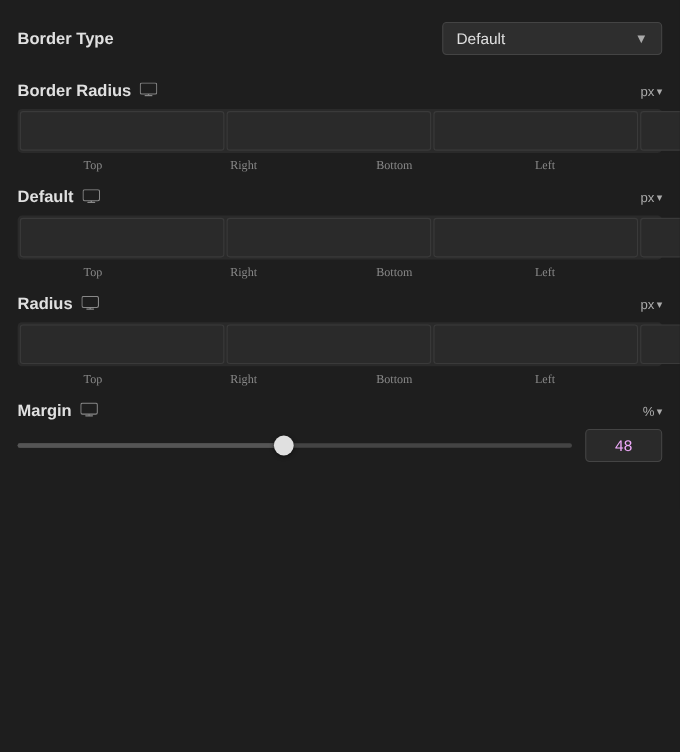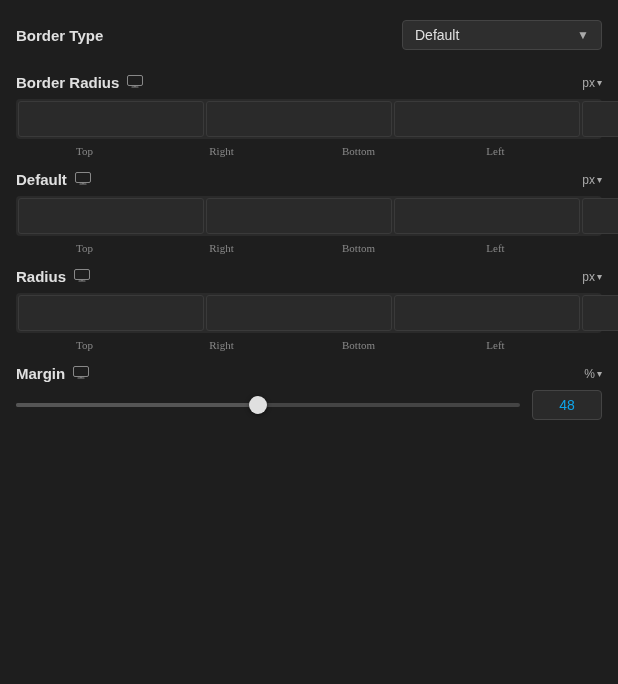--- a/index.html
+++ b/index.html
@@ -166,21 +166,21 @@
       border-radius: 50%;
       background: #e0e0e0;
       box-shadow: 0 1px 4px rgba(0,0,0,0.5);
       cursor: pointer;
     }
 
     .slider-value-input {
       background: #2a2a2a;
       border: 1px solid #444;
       border-radius: 4px;
-      color: #0ea5e9;
+      color: #f0abfc;
       font-size: 14px;
       padding: 6px 10px;
       width: 70px;
       text-align: center;
       outline: none;
     }
   </style>
 </head>
 <body>
 

